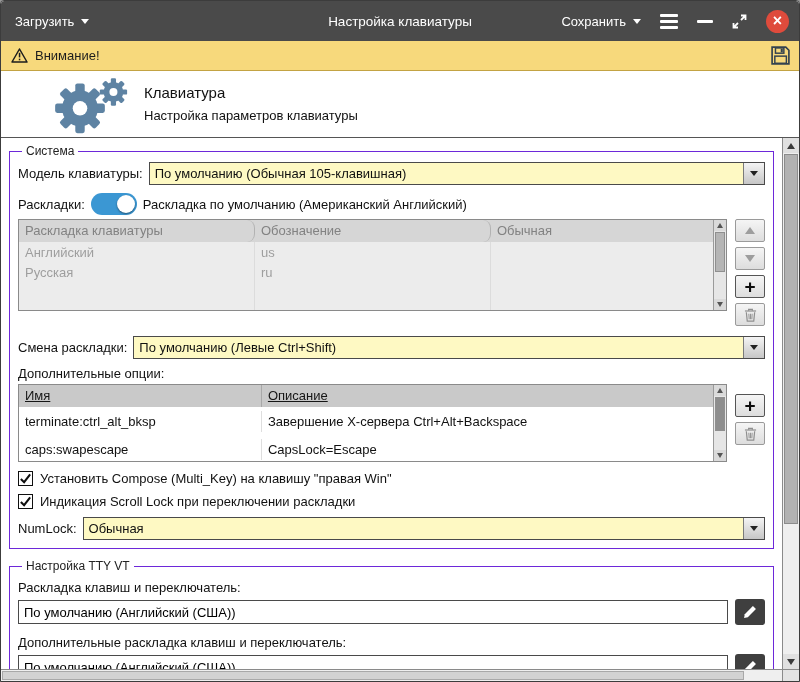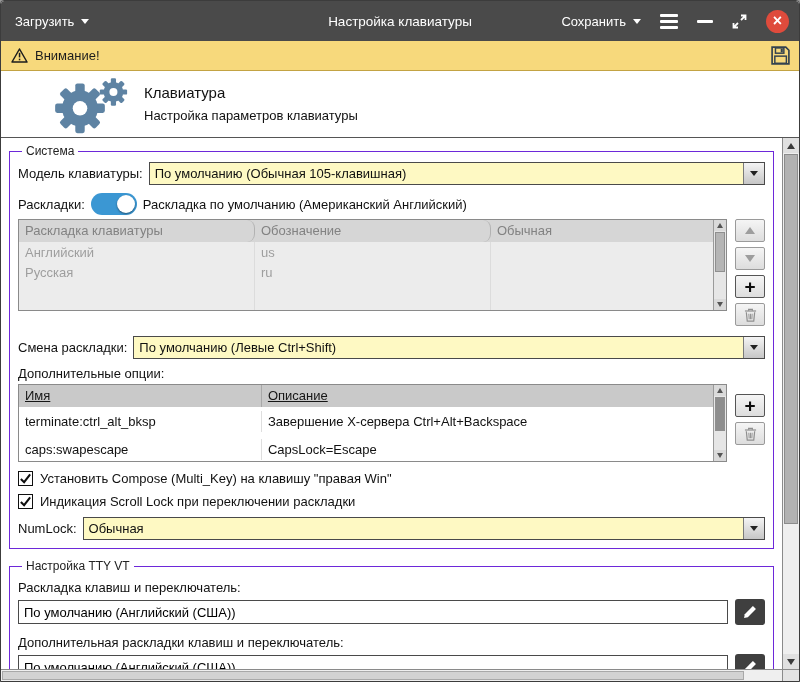--- a/index.html
+++ b/index.html
@@ -368,21 +368,21 @@
           <div class="txtfield">
             <span>По умолчанию (Английский (США))</span>
           </div>
           <div class="editbtn">
             <svg width="14" height="14" viewBox="0 0 16 16">
               <path d="M11.3 1.2 l3.5 3.5 L5.5 14 l-4.3 0.8 0.8-4.3 z" fill="#fff"></path>
             </svg>
           </div>
         </div>
 
-        <div class="tty-label gap">Дополнительная раскладки клавиш и переключатель:</div>
+        <div class="tty-label gap">Дополнительные раскладка клавиш и переключатель:</div>
         <div class="inprow">
           <div class="txtfield">
             <span>По умолчанию (Английский (США))</span>
           </div>
           <div class="editbtn">
             <svg width="14" height="14" viewBox="0 0 16 16">
               <path d="M11.3 1.2 l3.5 3.5 L5.5 14 l-4.3 0.8 0.8-4.3 z" fill="#fff"></path>
             </svg>
           </div>
         </div>

